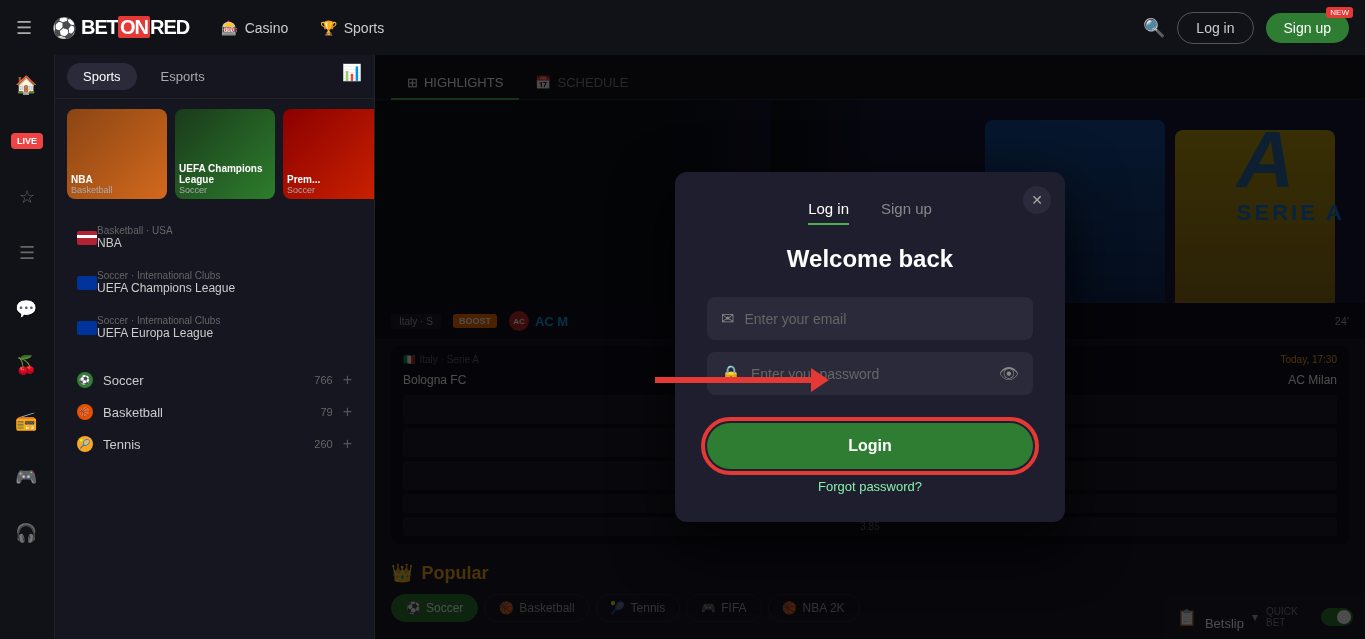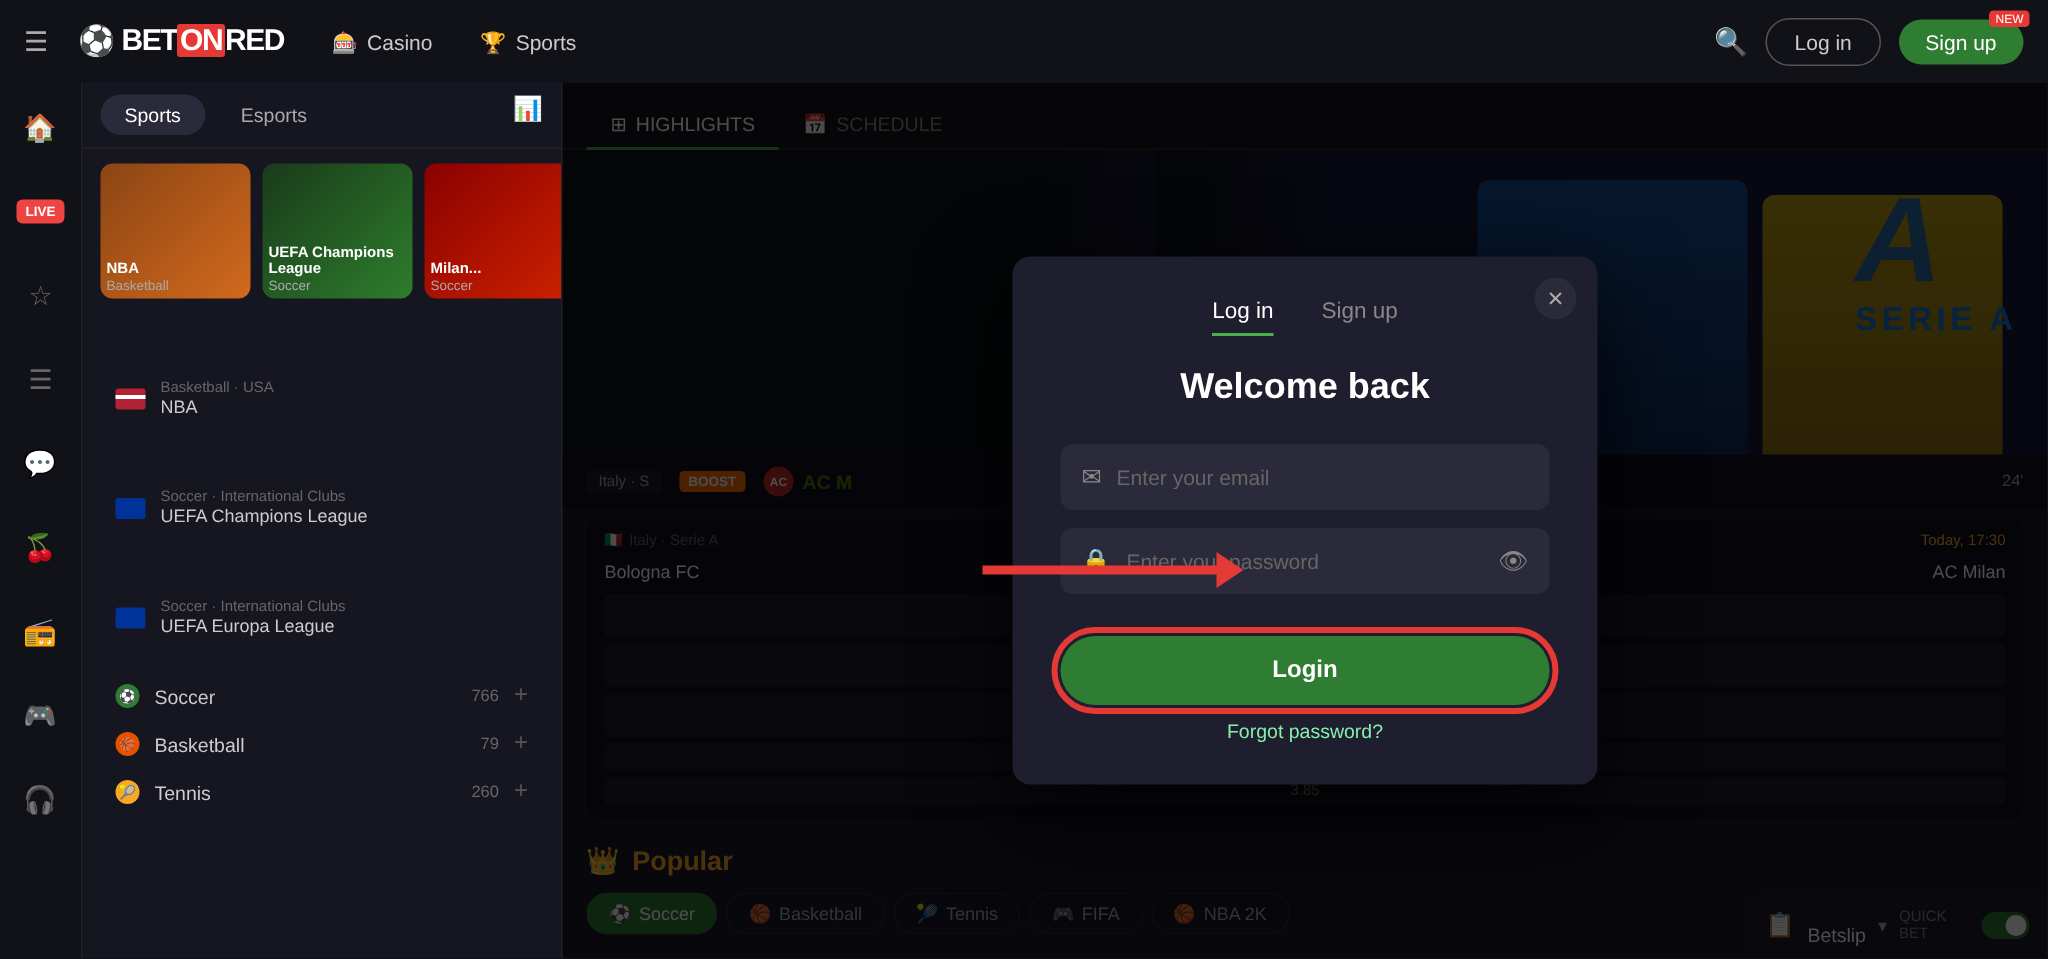--- a/index.html
+++ b/index.html
@@ -200,22 +200,20 @@
       display: flex;
       flex-direction: column;
       gap: 4px;
     }
     .sidebar-nav-item {
       display: flex;
       align-items: center;
       padding: 8px 10px;
       border-radius: 8px;
       cursor: pointer;
-      gap: 10px;
-      margin-top: 28px;
     }
     .sidebar-nav-item .flag {
       width: 20px;
       height: 14px;
       border-radius: 2px;
       flex-shrink: 0;
     }
     .flag-us { background: linear-gradient(#b22234 0%,#b22234 30%,white 30%,white 50%,#b22234 50%); }
     .flag-eu { background: #003399; }
     .sidebar-nav-text {
@@ -337,21 +335,21 @@
       background: #c62828;
       display: flex;
       align-items: center;
       justify-content: center;
       font-size: 8px;
       color: white;
       font-weight: bold;
     }
     .match-score {
       font-size: 13px;
-      color: #4d7c0f;
+      color: #0ea5e9;
       font-weight: bold;
     }
     .match-time { color: #aaa; font-size: 11px; }
 
     
     .popular-section {
       padding: 12px 16px;
       background: #1a1a28;
     }
     .popular-title {
@@ -630,21 +628,21 @@
       <div class="featured-card card-bg-1">
         <span class="featured-card-label">Basketball</span>
         <span class="featured-card-title">NBA</span>
       </div>
       <div class="featured-card card-bg-2">
         <span class="featured-card-label">Soccer</span>
         <span class="featured-card-title">UEFA Champions League</span>
       </div>
       <div class="featured-card card-bg-3">
         <span class="featured-card-label">Soccer</span>
-        <span class="featured-card-title">Milan...</span>
+        <span class="featured-card-title">Prem...</span>
       </div>
     </div>
 
     <div class="sidebar-nav-items">
       <div class="sidebar-nav-item">
         <span class="flag flag-us"></span>
         <div>
           <div class="sidebar-nav-sub">Basketball · USA</div>
           <div class="sidebar-nav-text">NBA</div>
         </div>

